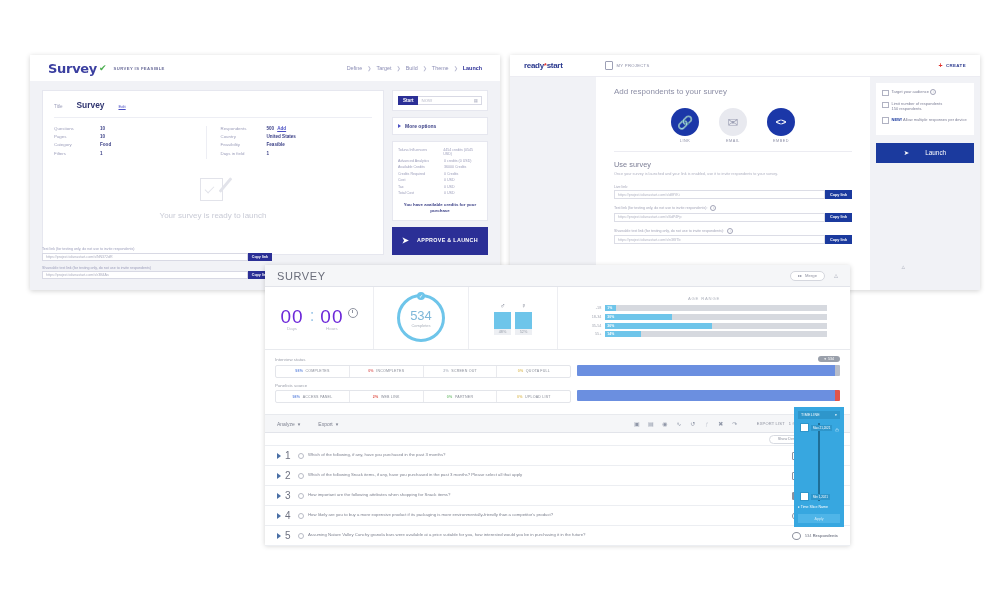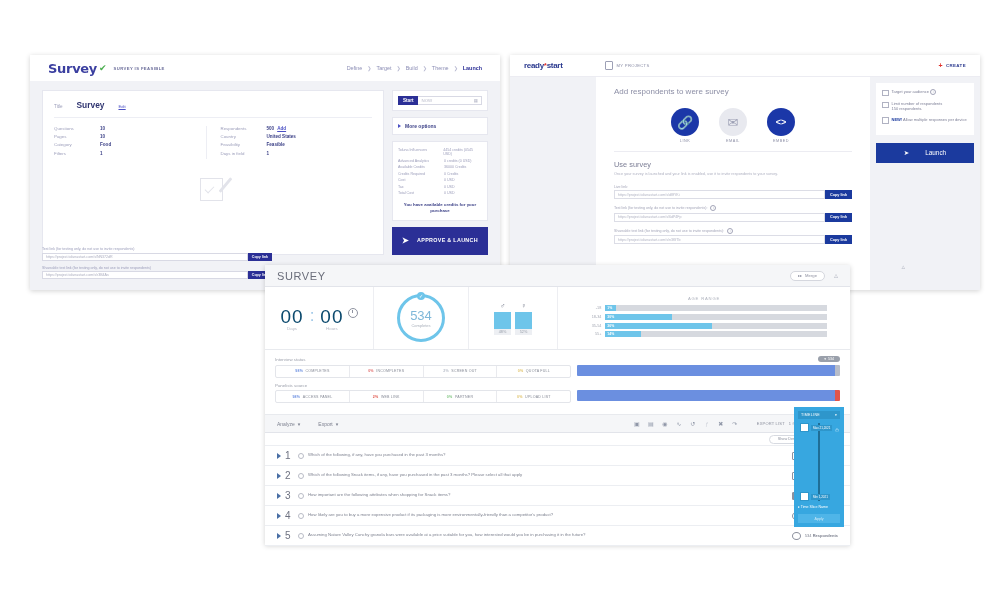--- a/index.html
+++ b/index.html
@@ -106,21 +106,21 @@
   #p3 .kpis{display:flex;background:#fff;border-bottom:1px solid #e8eaee;height:62px;}
   #p3 .kpi{display:flex;align-items:center;justify-content:center;border-right:1px solid #edeef2;}
   #p3 .k1{width:108px;flex-direction:column;}
   #p3 .k2,#p3 .k3{width:94px;}
   #p3 .k4{width:88px;}
   #p3 .k5{flex:1;border-right:none;flex-direction:column;}
   #p3 .clockrow{display:flex;align-items:center;gap:4px;}
   #p3 .clock{width:8px;height:8px;border:1px solid #8f93a1;border-radius:50%;position:relative;margin-bottom:11px;}
   #p3 .clock:after{content:"";position:absolute;left:3.2px;top:1.6px;width:.8px;height:3px;background:#8f93a1;}
   #p3 .tunit{text-align:center;}
-  #p3 .tnum{font-size:19px;color:#0c4a6e;letter-spacing:1px;}
+  #p3 .tnum{font-size:19px;color:#6d28d9;letter-spacing:1px;}
   #p3 .tlab{font-size:4.4px;color:#b5b8c3;margin-top:-2px;}
   #p3 .colon{font-size:17px;color:#9fc8e8;margin:0 2px 4px;}
   #p3 .ring{width:42px;height:42px;border-radius:50%;border:3px solid #6ec5ea;display:flex;flex-direction:column;align-items:center;justify-content:center;position:relative;}
   #p3 .ring .big{font-size:13px;color:#7fb8d9;font-weight:400;line-height:1;}
   #p3 .ring .sm{font-size:4px;color:#a9b0bb;margin-top:1px;}
   #p3 .ring .cap{position:absolute;top:-5px;left:50%;margin-left:-4px;width:8px;height:8px;border-radius:50%;background:#6ec5ea;color:#fff;font-size:5px;line-height:8px;text-align:center;}
   #p3 .genders{display:flex;gap:4px;align-items:flex-end;}
   #p3 .gcol{text-align:center;}
   #p3 .gico{font-size:7px;color:#7f8494;margin-bottom:3px;}
   #p3 .gbar{width:17px;height:17px;background:#6ec5ea;}
@@ -238,20 +238,21 @@
                 <span class="stv">1</span>
               </div>
           </div>
         </div>
         <div class="hero">
           <div class="heroIcon">
             <div class="sq"></div>
               <div class="tick"></div>
               <div class="pen"></div>
           </div>
+          <div class="heroTxt">Your survey is ready to launch</div>
         </div>
       </div>
 
       <div class="cardR">
         <div class="startbox">
           <div class="startrow">
             <div class="startbtn">Start</div>
             <div class="startinp">
                 <span>NOW</span>
                 <span>▦</span>
@@ -327,21 +328,21 @@
       </span>
       <span class="create">
         <span class="plus">+</span>
         <span>CREATE</span>
       </span>
     </div>
 
     <div class="inner">
       <div class="sideL"></div>
       <div class="mid">
-        <h3>Add respondents to were survey</h3>
+        <h3>Add respondents to your survey</h3>
         <div class="circles">
           <div class="cwrap">
             <div class="circ blue">🔗</div>
             <div class="clab">LINK</div>
           </div>
           <div class="cwrap">
             <div class="circ grey">✉</div>
             <div class="clab">EMAIL</div>
           </div>
           <div class="cwrap">

